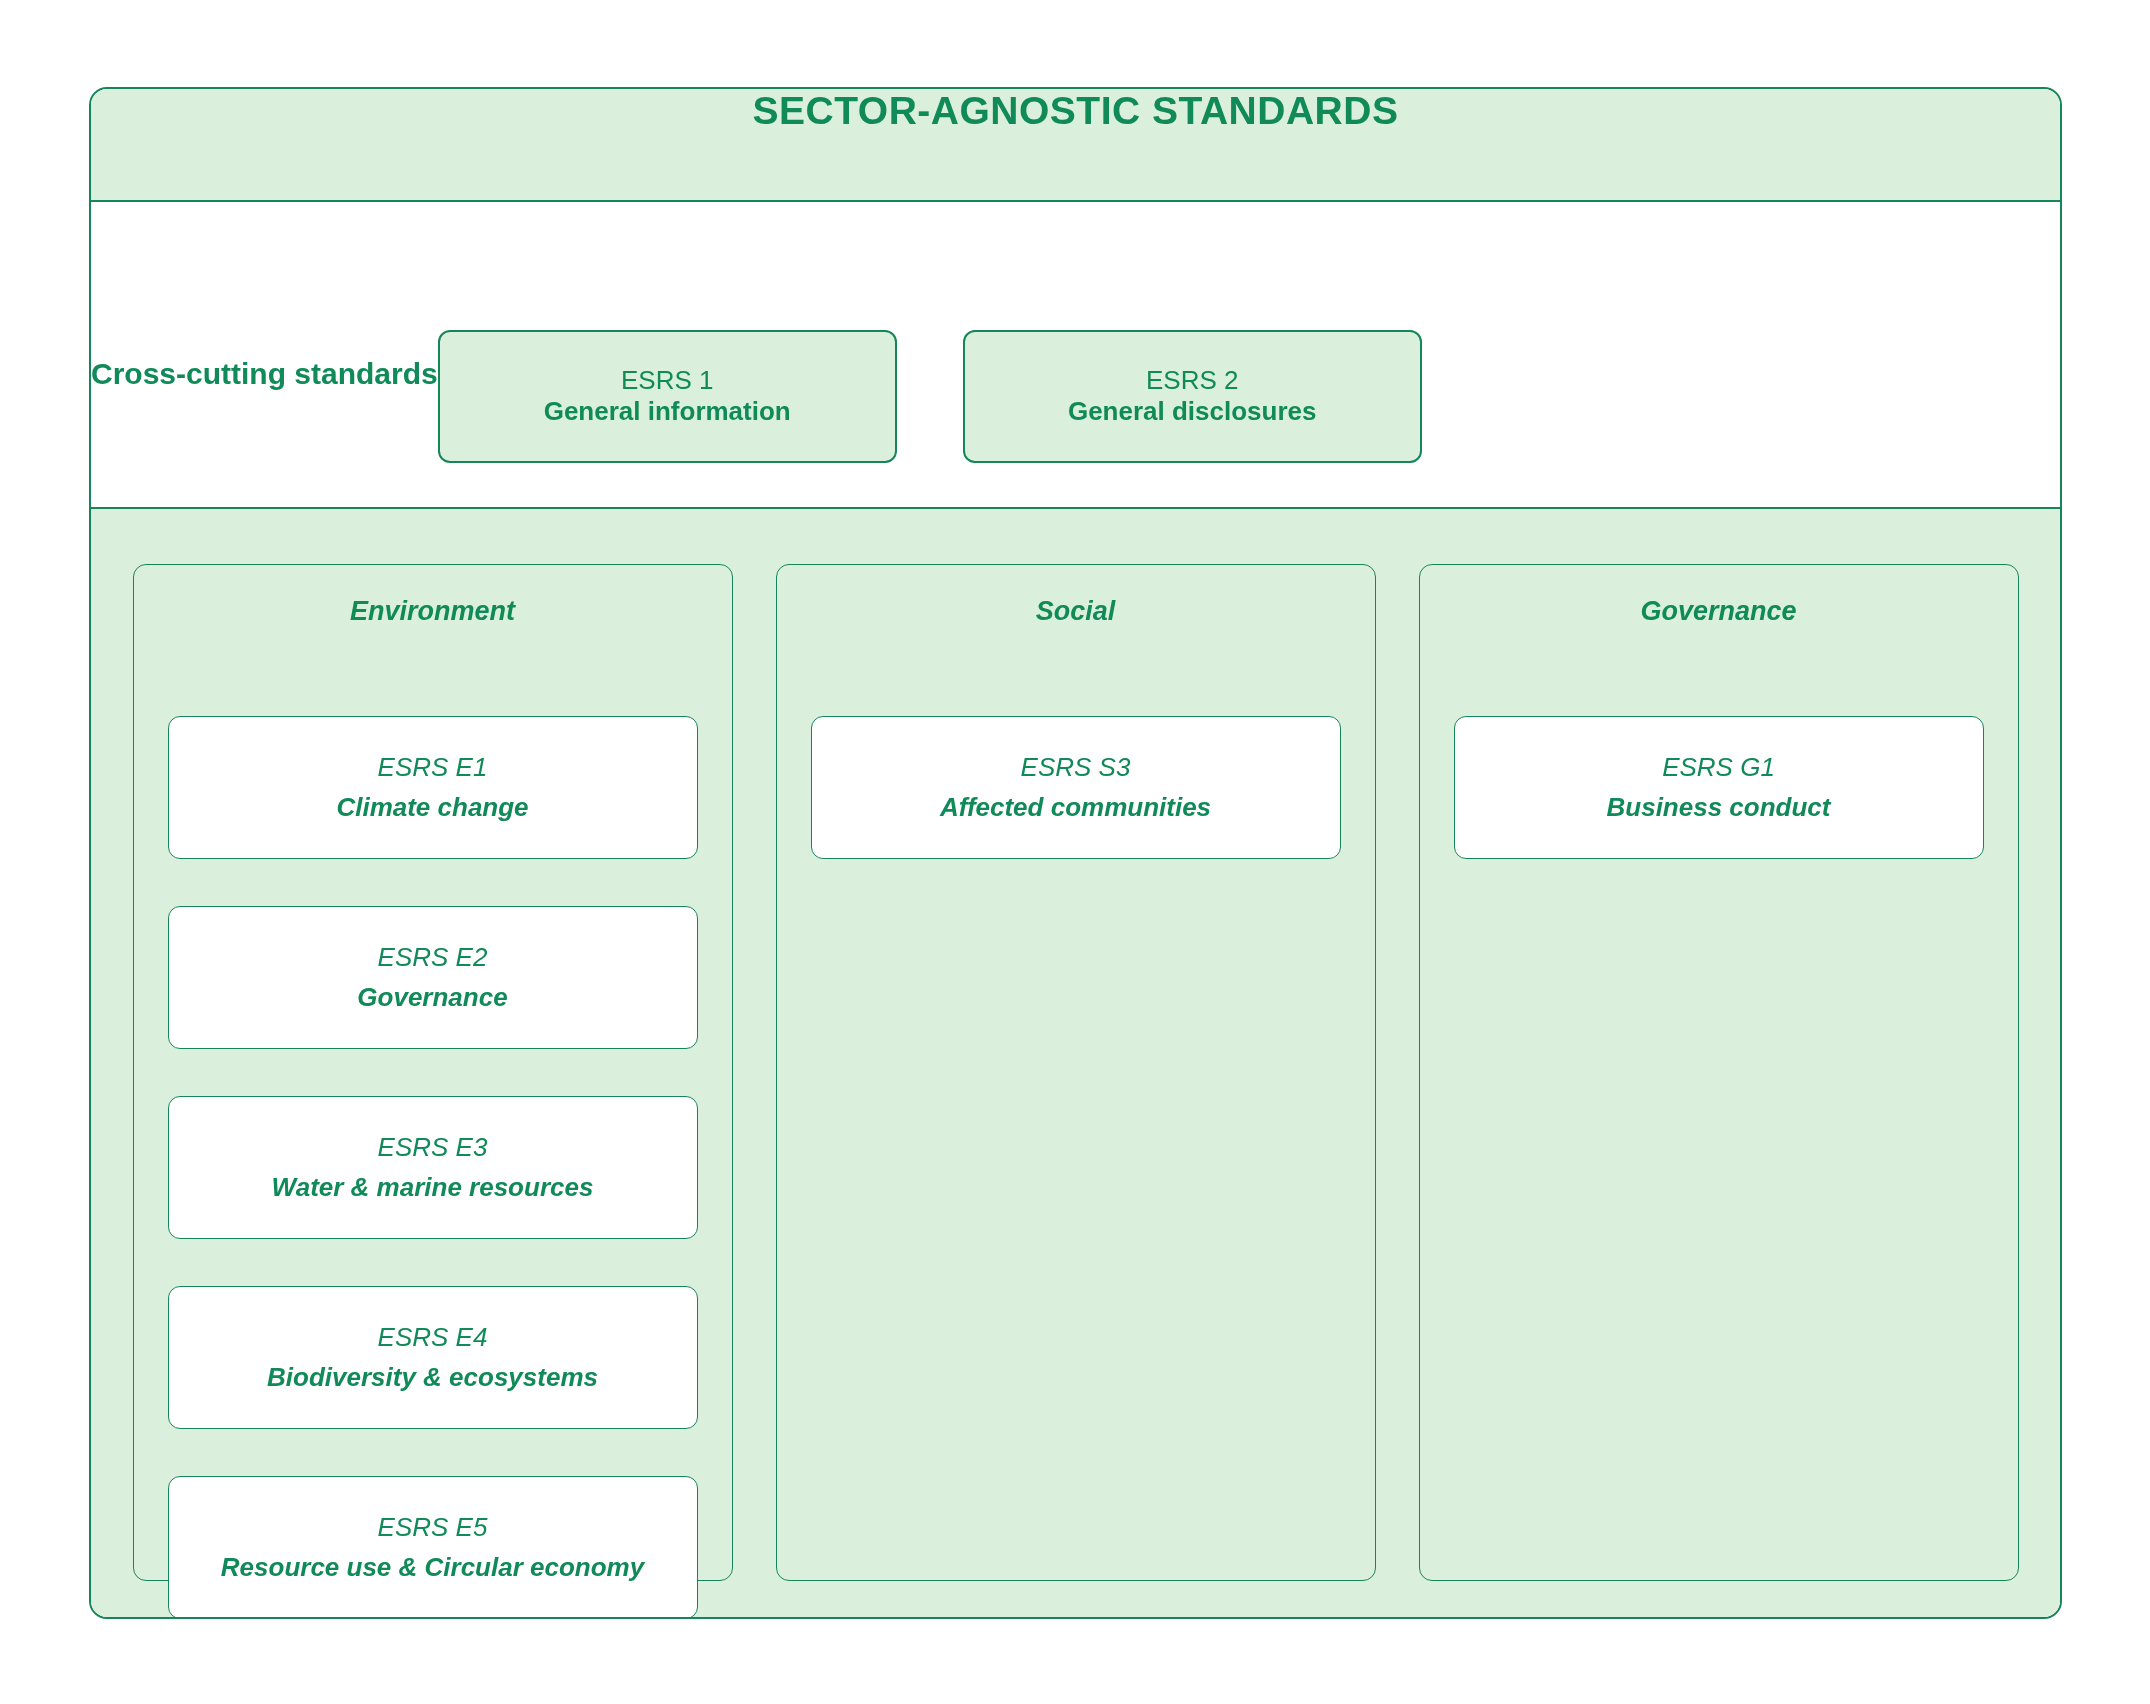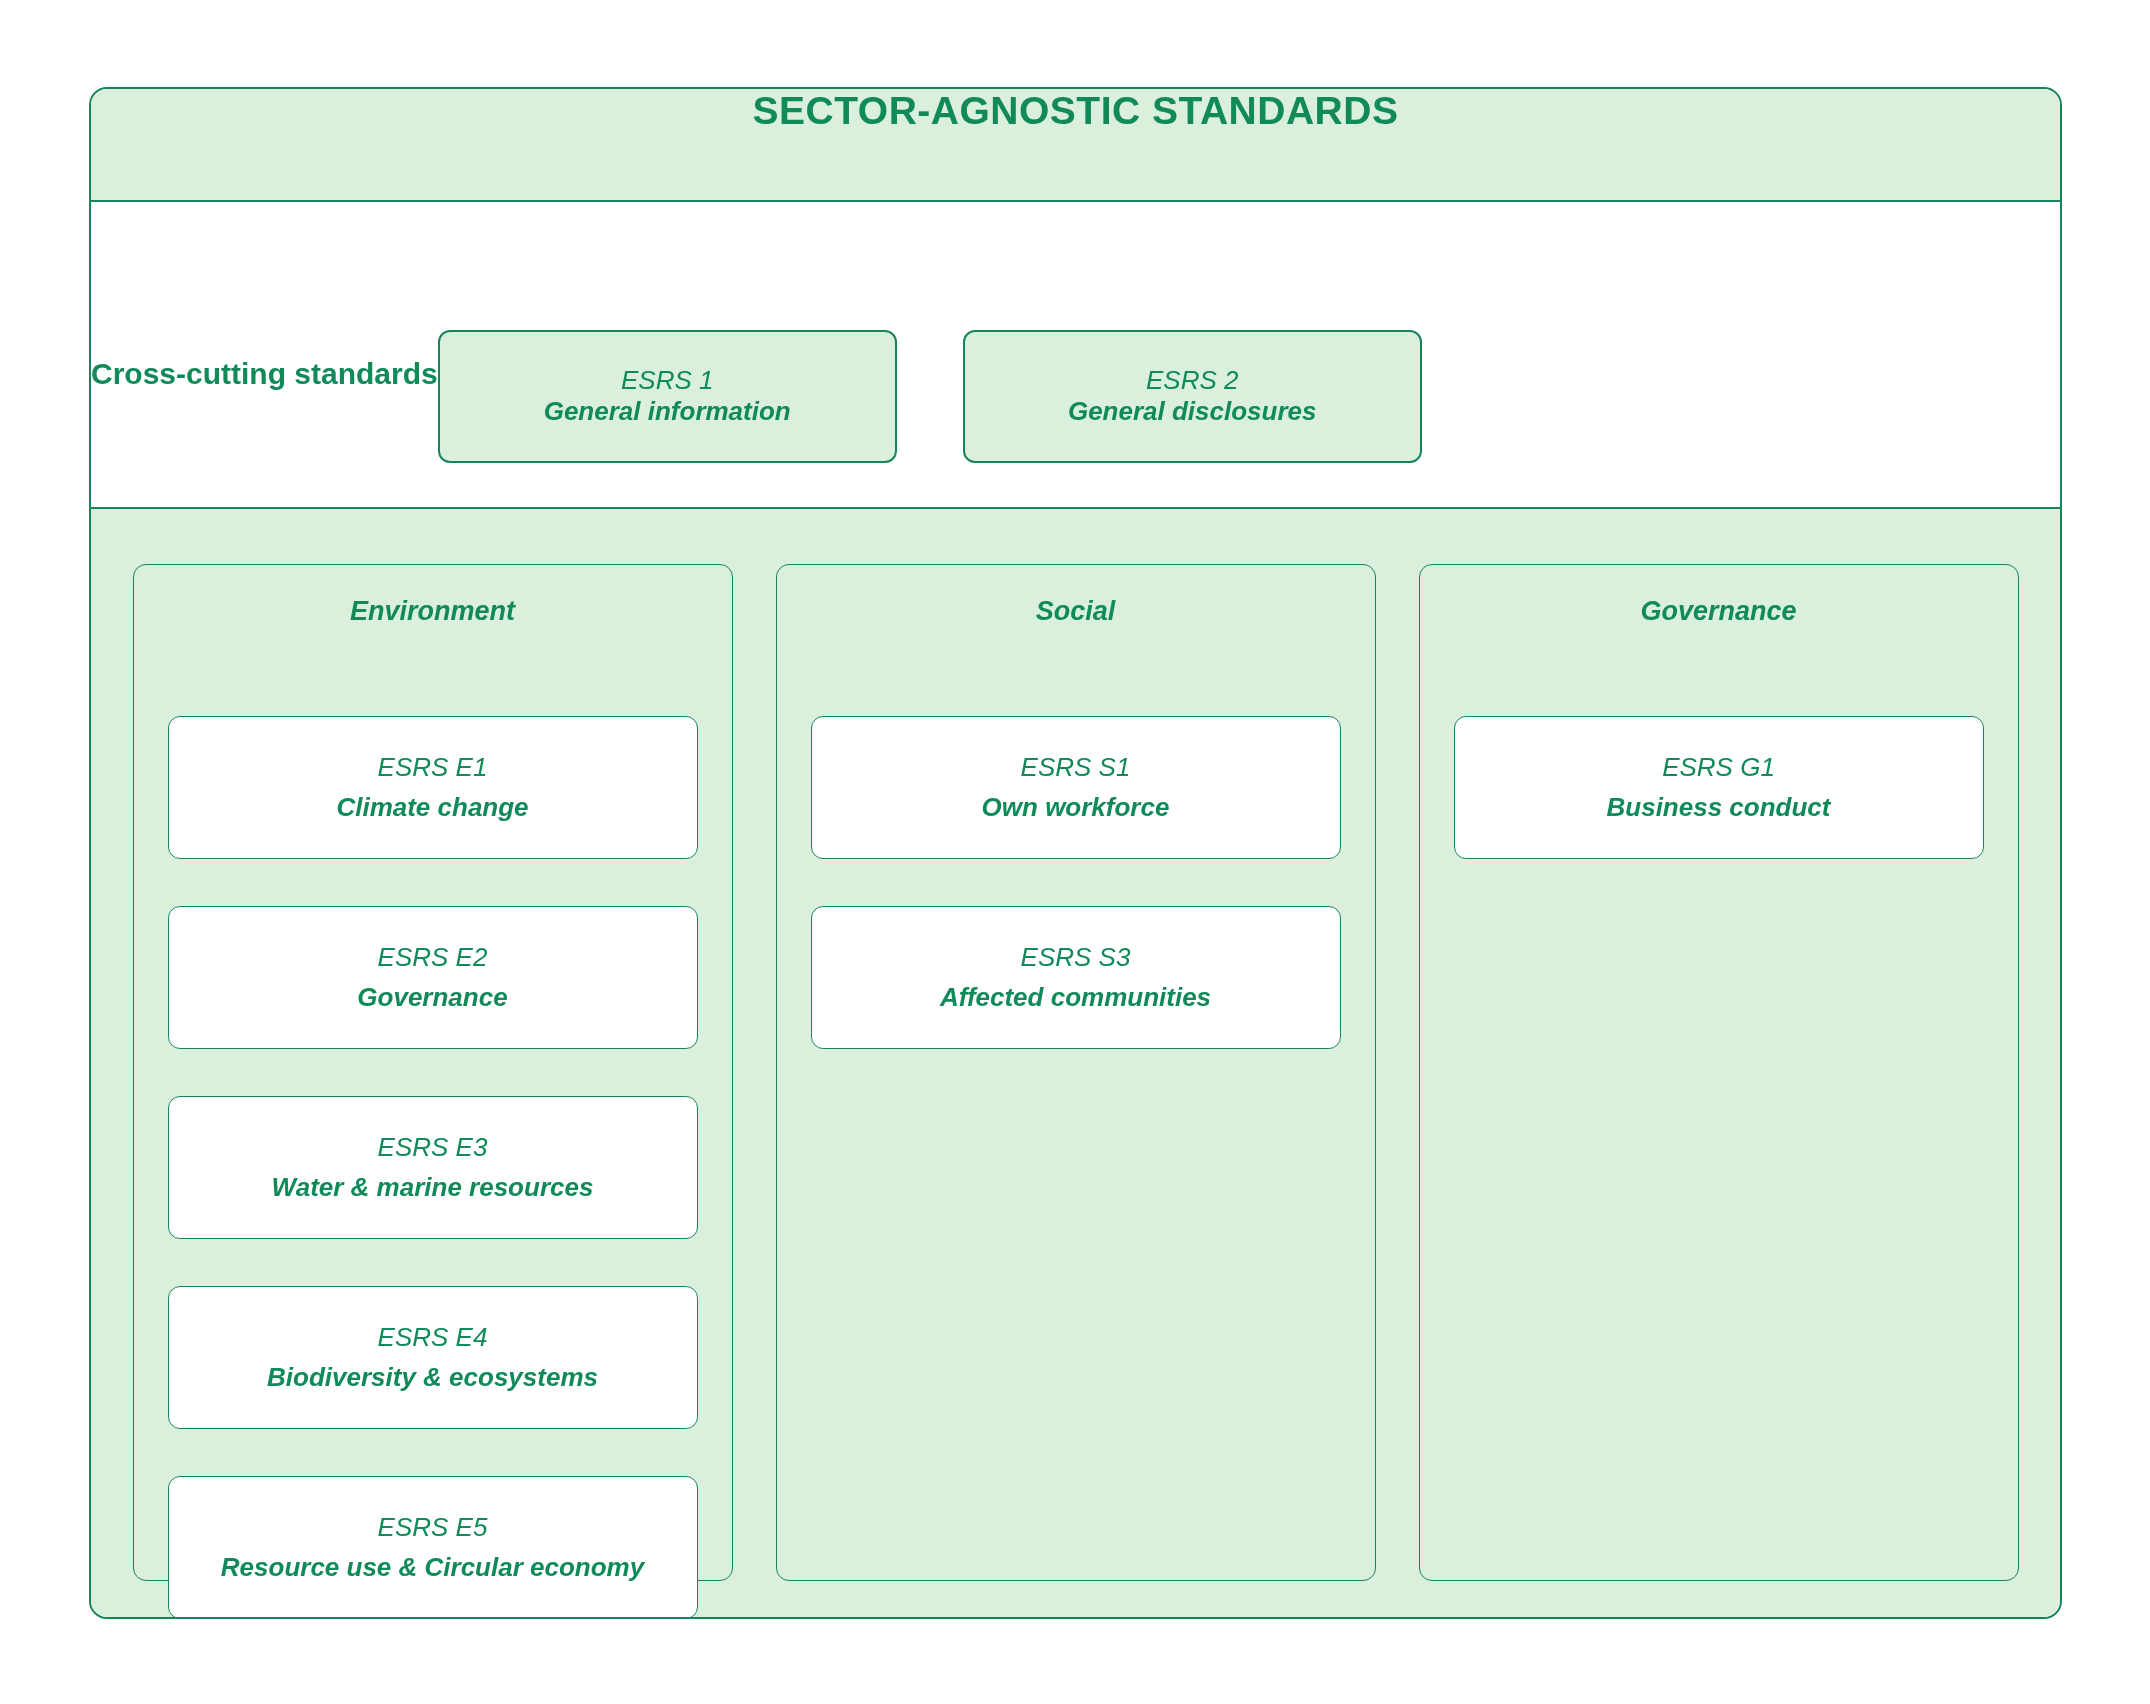--- a/index.html
+++ b/index.html
@@ -35,21 +35,20 @@
     font-size:30px;font-weight:bold;color:var(--green-text);
   }
   .cross-cards{
     margin-top:45px;display:flex;gap:66px;justify-content:center;
   }
   .cross-card{
     width:459px;height:133px;background:var(--light-green);
     border:2.3px solid var(--green-border);border-radius:12px;
     display:flex;flex-direction:column;align-items:center;justify-content:center;
     gap:0;
-    font-style:italic;
   }
   .band-columns{
     flex:1 1 auto;background:var(--light-green);
     display:flex;justify-content:center;gap:43px;
     padding-top:55px;
     font-style:italic;
   }
   .column{
     width:600px;height:1017px;
     border:1.9px solid var(--green-border);border-radius:13px;
@@ -124,24 +123,20 @@
           <div class="card-code">ESRS E5</div>
           <div class="card-name">Resource use &amp; Circular economy</div>
         </div>
       </div>
     </div>
 
     <div class="column">
       <h3>Social</h3>
       <div class="col-cards">
         <div class="std-card">
-          <div class="card-code">ESRS S1</div>
-          <div class="card-name">Own workforce</div>
-        </div>
-        <div class="std-card">
           <div class="card-code">ESRS S3</div>
           <div class="card-name">Affected communities</div>
         </div>
       </div>
     </div>
 
     <div class="column">
       <h3>Governance</h3>
       <div class="col-cards">
         <div class="std-card">

